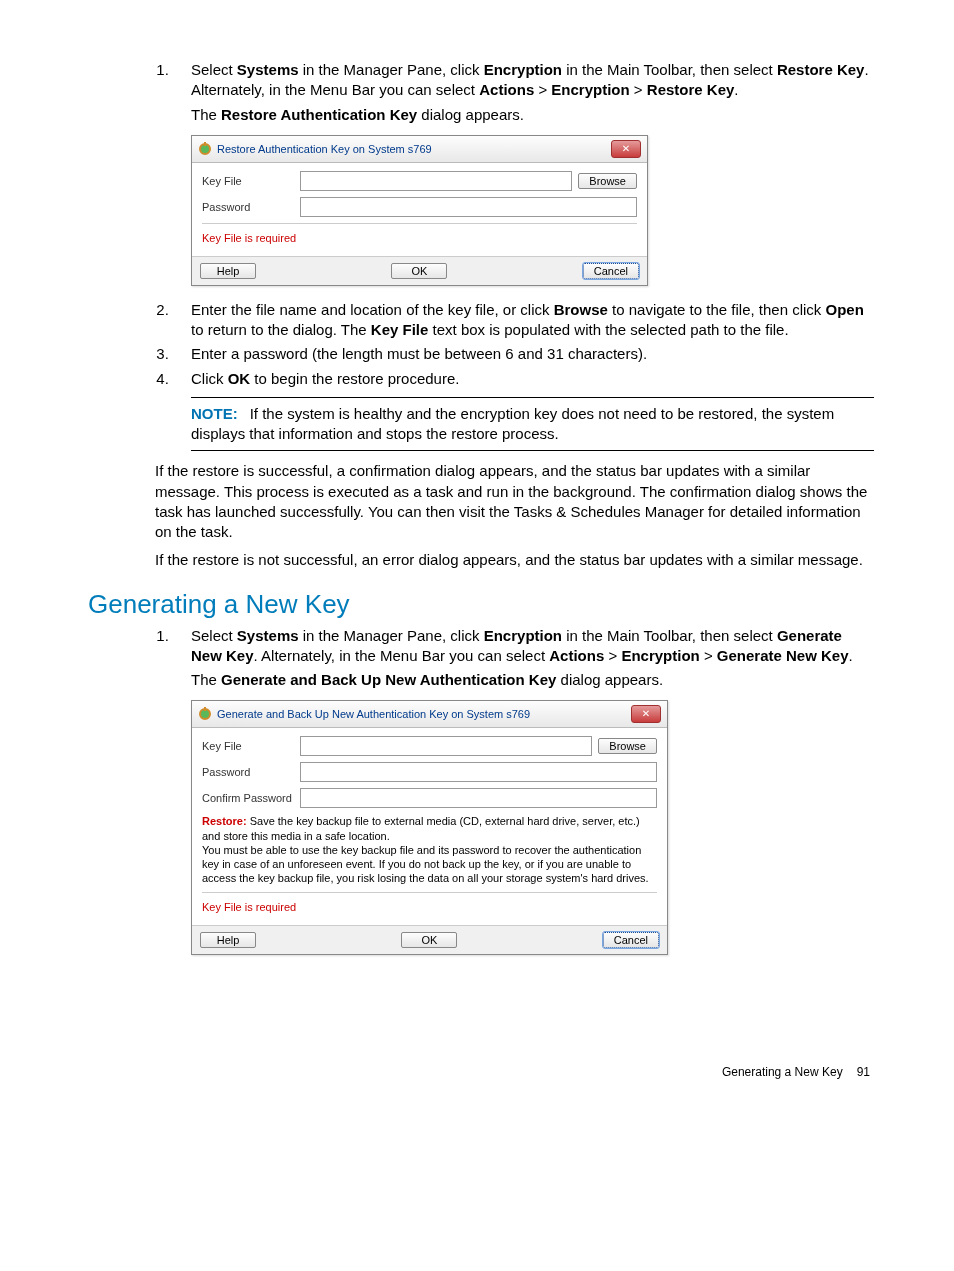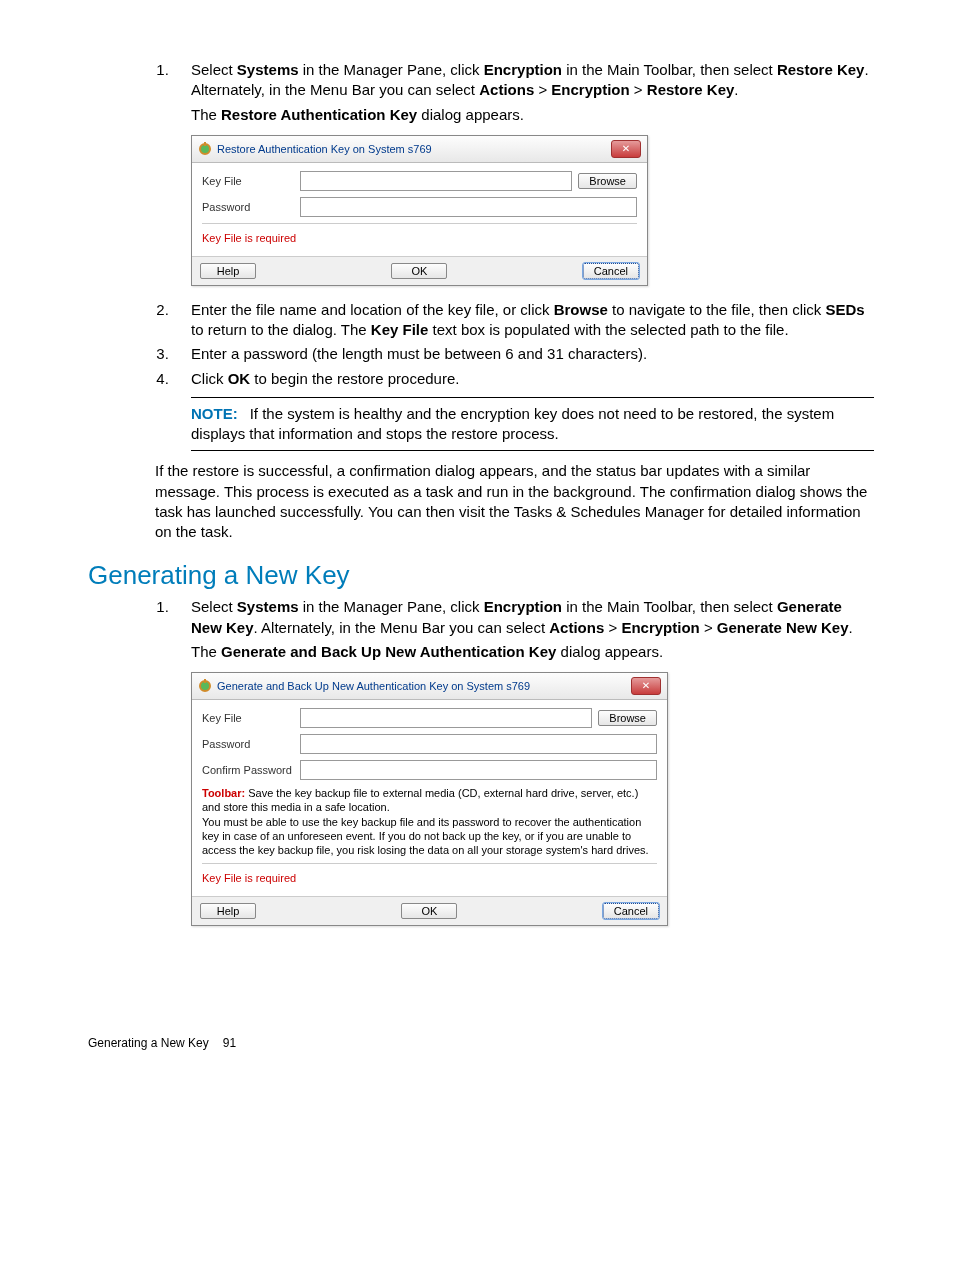--- a/index.html
+++ b/index.html
@@ -131,21 +131,21 @@
     gap: 6px;
   }
   .dialog-buttons .btn { min-width: 56px; text-align: center; }
   .warn-block {
     font-size: 11px;
     line-height: 1.3;
     margin: 6px 0;
   }
   .warn-label { color: #c00; font-weight: bold; }
   .footer {
-    text-align: left;
+    text-align: right;
     margin-top: 110px;
     font-size: 12px;
     padding-right: 4px;
   }
   .pagenum { margin-left: 14px; }
   b { font-weight: bold; }
 </style>
 </head>
 <body>
 
@@ -188,33 +188,34 @@
     </div>
     <div class="dialog-buttons">
       <button class="btn">Help</button>
       <button class="btn">OK</button>
       <button class="btn default">Cancel</button>
     </div>
   </div>
 
   <ol class="main-list" start="2">
     <li>
-      <span>Enter the file name and location of the key file, or click </span><b>Browse</b><span> to navigate to the file, then click </span><b>SEDs</b><span> to return to the dialog. The </span><b>Key File</b><span> text box is populated with the selected path to the file.</span>
+      <span>Enter the file name and location of the key file, or click </span><b>Browse</b><span> to navigate to the file, then click </span><b>Open</b><span> to return to the dialog. The </span><b>Key File</b><span> text box is populated with the selected path to the file.</span>
     </li>
     <li>Enter a password (the length must be between 6 and 31 characters).</li>
     <li>
       <span>Click </span><b>OK</b><span> to begin the restore procedure.</span>
     </li>
   </ol>
 
   <div class="note-box">
     <span class="note-label">NOTE:</span><span>If the system is healthy and the encryption key does not need to be restored, the system displays that information and stops the restore process.</span>
   </div>
 
   <div class="body-para">If the restore is successful, a confirmation dialog appears, and the status bar updates with a similar message. This process is executed as a task and run in the background. The confirmation dialog shows the task has launched successfully. You can then visit the Tasks &amp; Schedules Manager for detailed information on the task.</div>
+  <div class="body-para">If the restore is not successful, an error dialog appears, and the status bar updates with a similar message.</div>
 
   <h2 class="section-title">Generating a New Key</h2>
 
 
   <ol class="main-list" start="1">
     <li>
       <span>Select </span><b>Systems</b><span> in the Manager Pane, click </span><b>Encryption</b><span> in the Main Toolbar, then select </span><b>Generate New Key</b><span>. Alternately, in the Menu Bar you can select </span><b>Actions</b><span> &gt; </span><b>Encryption</b><span> &gt; </span><b>Generate New Key</b><span>.</span>
       <div style="height:4px"></div>
       <span>The </span><b>Generate and Back Up New Authentication Key</b><span> dialog appears.</span>
     </li>
@@ -243,21 +244,21 @@
       </div>
       <div class="form-row">
         <div class="form-label">Password</div>
         <div class="text-input"></div>
       </div>
       <div class="form-row">
         <div class="form-label">Confirm Password</div>
         <div class="text-input"></div>
       </div>
       <div class="warn-block">
-        <span class="warn-label">Toolbar:</span><span> Save the key backup file to external media (CD, external hard drive, server, etc.) and store this media in a safe location.</span>
+        <span class="warn-label">Restore:</span><span> Save the key backup file to external media (CD, external hard drive, server, etc.) and store this media in a safe location.</span>
         <div>You must be able to use the key backup file and its password to recover the authentication key in case of an unforeseen event. If you do not back up the key, or if you are unable to access the key backup file, you risk losing the data on all your storage system's hard drives.</div>
       </div>
       <div class="validation">Key File is required</div>
     </div>
     <div class="dialog-buttons">
       <button class="btn">Help</button>
       <button class="btn">OK</button>
       <button class="btn default">Cancel</button>
     </div>
   </div>

